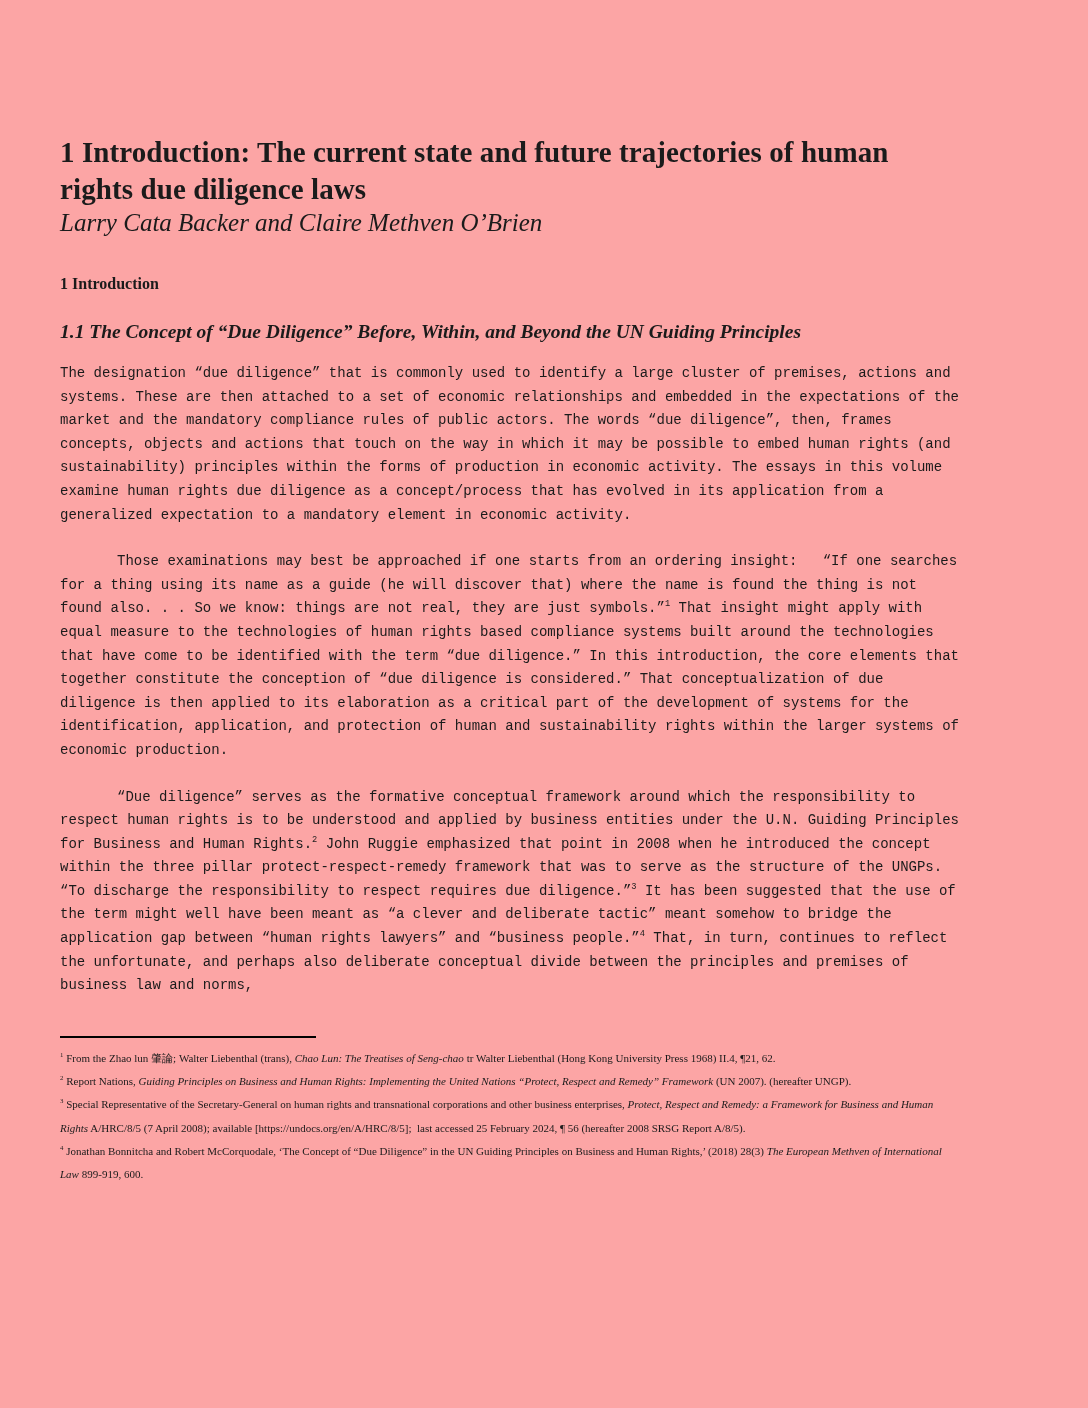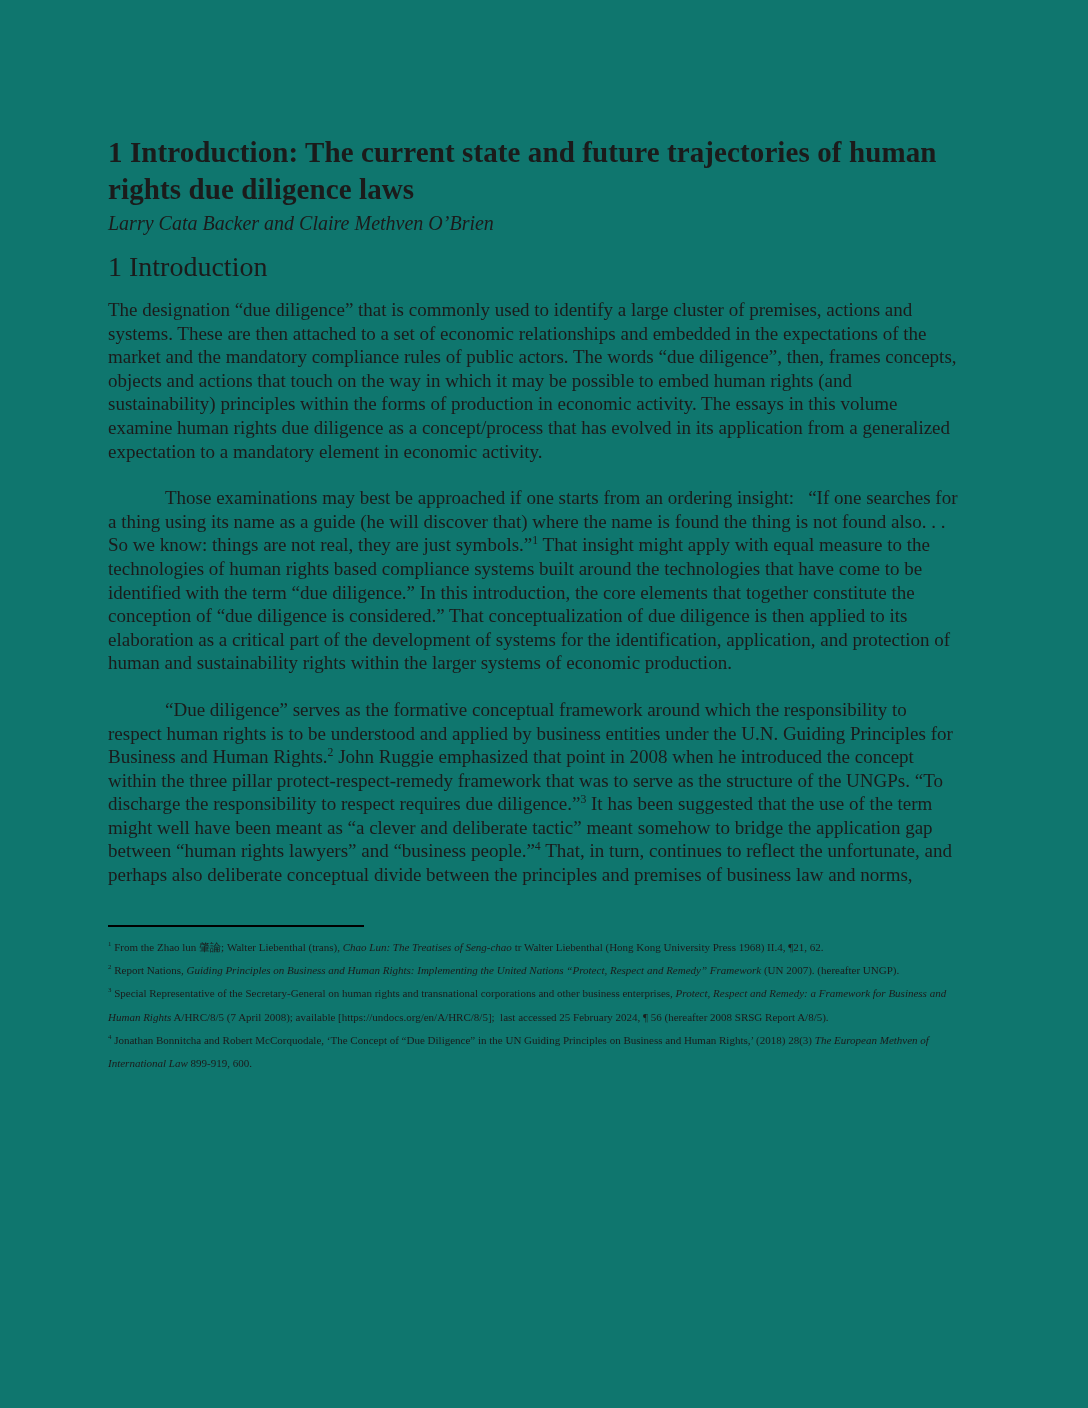--- a/index.html
+++ b/index.html
@@ -4,57 +4,58 @@
 <style>
   html, body {
     margin: 0;
     padding: 0;
     background: #ffffff;
   }
   .page {
     width: 1088px;
     height: 1408px;
     box-sizing: border-box;
-    background: #0f766e;
-    padding: 134px 128px 0 108px;
+    background: #fca5a5;
+    padding: 134px 128px 0 60px;
     font-family: "Liberation Serif", "DejaVu Serif", serif;
     color: #1b1b1b;
     overflow: hidden;
   }
   .title {
     font-size: 29px;
     font-weight: bold;
     line-height: 37px;
     margin: 0;
     letter-spacing: 0.1px;
   }
   .authors {
-    font-size: 20px;
+    font-size: 25px;
     font-style: italic;
     line-height: 24px;
     margin: 3px 0 0 0;
   }
   .section-heading {
-    font-size: 28px;
-    font-weight: normal;
+    font-size: 16px;
+    font-weight: bold;
     line-height: 26px;
-    margin: 19px 0 0 0;
+    margin: 36px 0 0 0;
   }
   .subsection-heading {
     font-size: 19.5px;
     font-weight: bold;
     font-style: italic;
     line-height: 25px;
     margin: 22px 0 0 0;
   }
   .para {
-    font-size: 19px;
+    font-size: 14px;
     line-height: 23.6px;
     margin: 23px 0 0 0;
     text-align: left;
+    font-family: Liberation Mono, monospace;
   }
   .para.first {
     margin-top: 18px;
   }
   .para.indent {
     text-indent: 57px;
   }
   sup {
     font-size: 0.62em;
     line-height: 0;
@@ -84,20 +85,21 @@
 <body>
 
 <div class="page">
 
   <h1 class="title">1 Introduction: The current state and future trajectories of human rights due diligence laws</h1>
 
   <p class="authors">Larry Cata Backer and Claire Methven O’Brien</p>
 
   <h2 class="section-heading">1 Introduction</h2>
 
+  <h3 class="subsection-heading">1.1 The Concept of “Due Diligence” Before, Within, and Beyond the UN Guiding Principles</h3>
 
   <p class="para first"><span>The designation “due diligence” that is commonly used to identify a large cluster of premises, actions and systems. These are then attached to a set of economic relationships and embedded in the expectations of the market and the mandatory compliance rules of public actors. The words “due diligence”, then, frames concepts, objects and actions that touch on the way in which it may be possible to embed human rights (and sustainability) principles within the forms of production in economic activity. The essays in this volume examine human rights due diligence as a concept/process that has evolved in its application from a generalized expectation to a mandatory element in economic activity.</span></p>
 
   <p class="para indent"><span>Those examinations may best be approached if one starts from an ordering insight: &nbsp;&nbsp;“If one searches for a thing using its name as a guide (he will discover that) where the name is found the thing is not found also. . . So we know: things are not real, they are just symbols.”</span><sup>1</sup><span> That insight might apply with equal measure to the technologies of human rights based compliance systems built around the technologies that have come to be identified with the term “due diligence.” In this introduction, the core elements that together constitute the conception of “due diligence is considered.” That conceptualization of due diligence is then applied to its elaboration as a critical part of the development of systems for the identification, application, and protection of human and sustainability rights within the larger systems of economic production.</span></p>
 
   <p class="para indent"><span>“Due diligence” serves as the formative conceptual framework around which the responsibility to respect human rights is to be understood and applied by business entities under the U.N. Guiding Principles for Business and Human Rights.</span><sup>2</sup><span> John Ruggie emphasized that point in 2008 when he introduced the concept within the three pillar protect-respect-remedy framework that was to serve as the structure of the UNGPs. “To discharge the responsibility to respect requires due diligence.”</span><sup>3</sup><span> It has been suggested that the use of the term might well have been meant as “a clever and deliberate tactic” meant somehow to bridge the application gap between “human rights lawyers” and “business people.”</span><sup>4</sup><span> That, in turn, continues to reflect the unfortunate, and perhaps also deliberate conceptual divide between the principles and premises of business law and norms,</span></p>
 
   <hr class="footnote-separator">
 
   <div class="footnotes">

